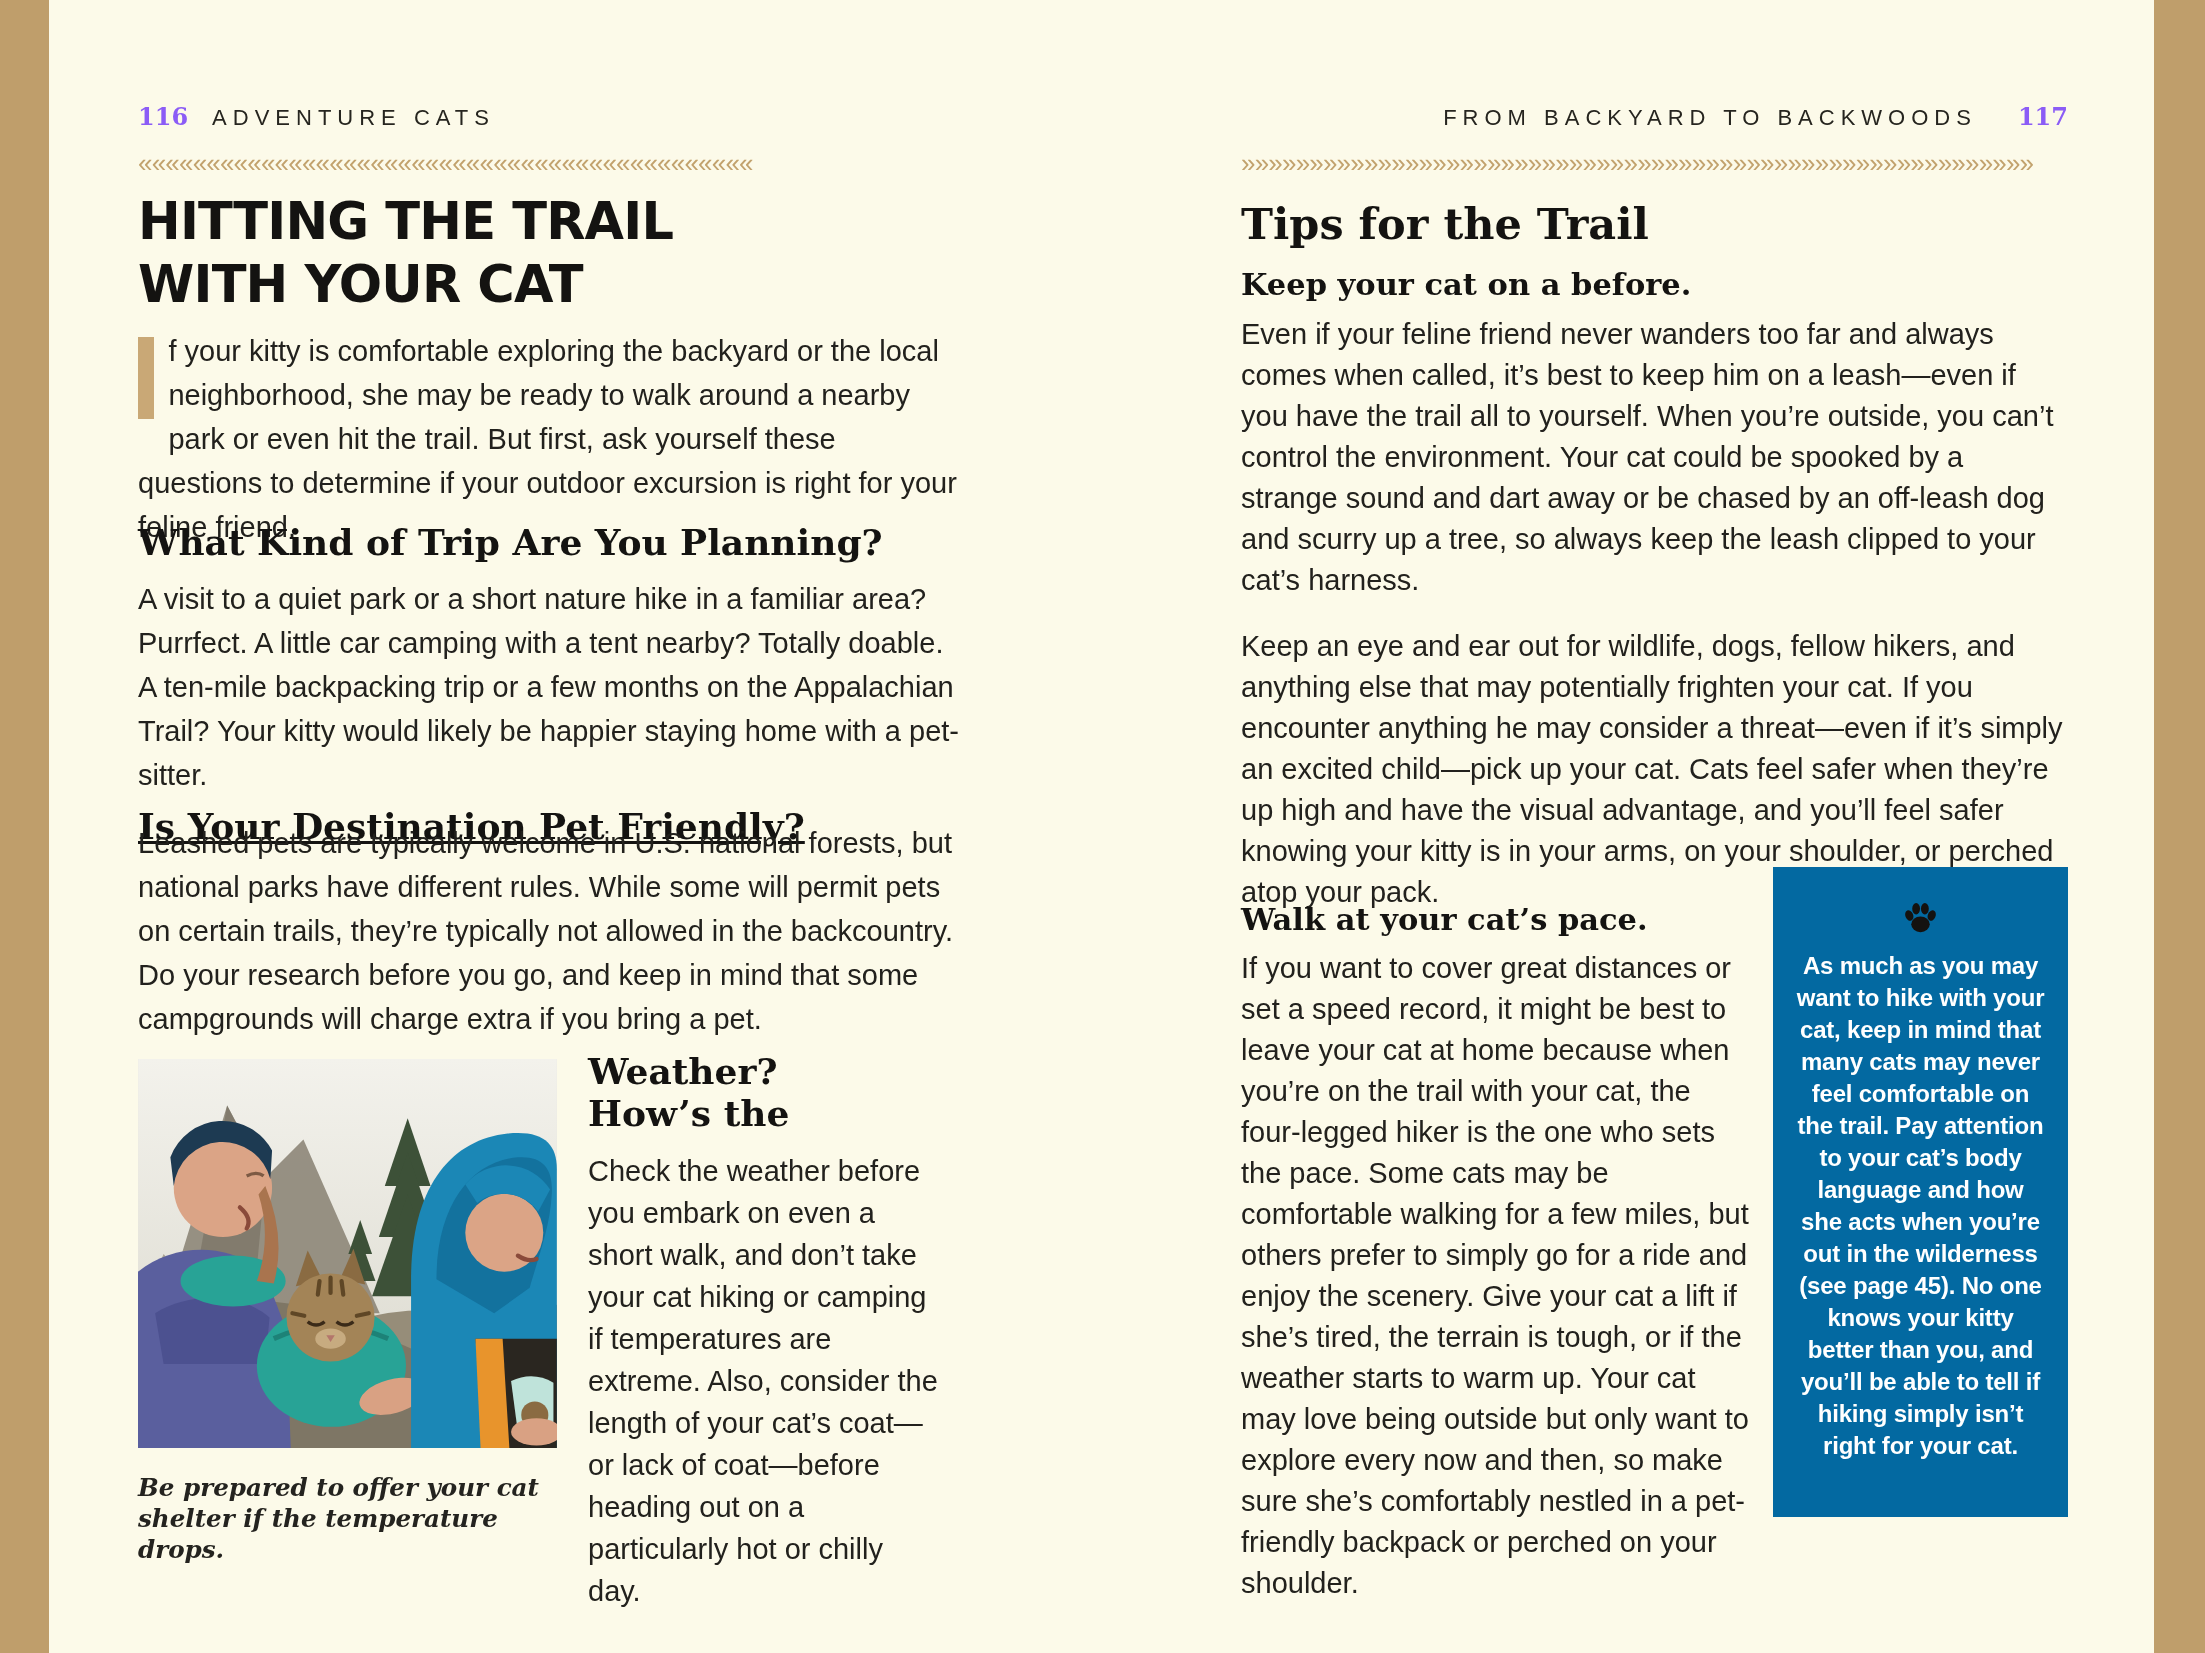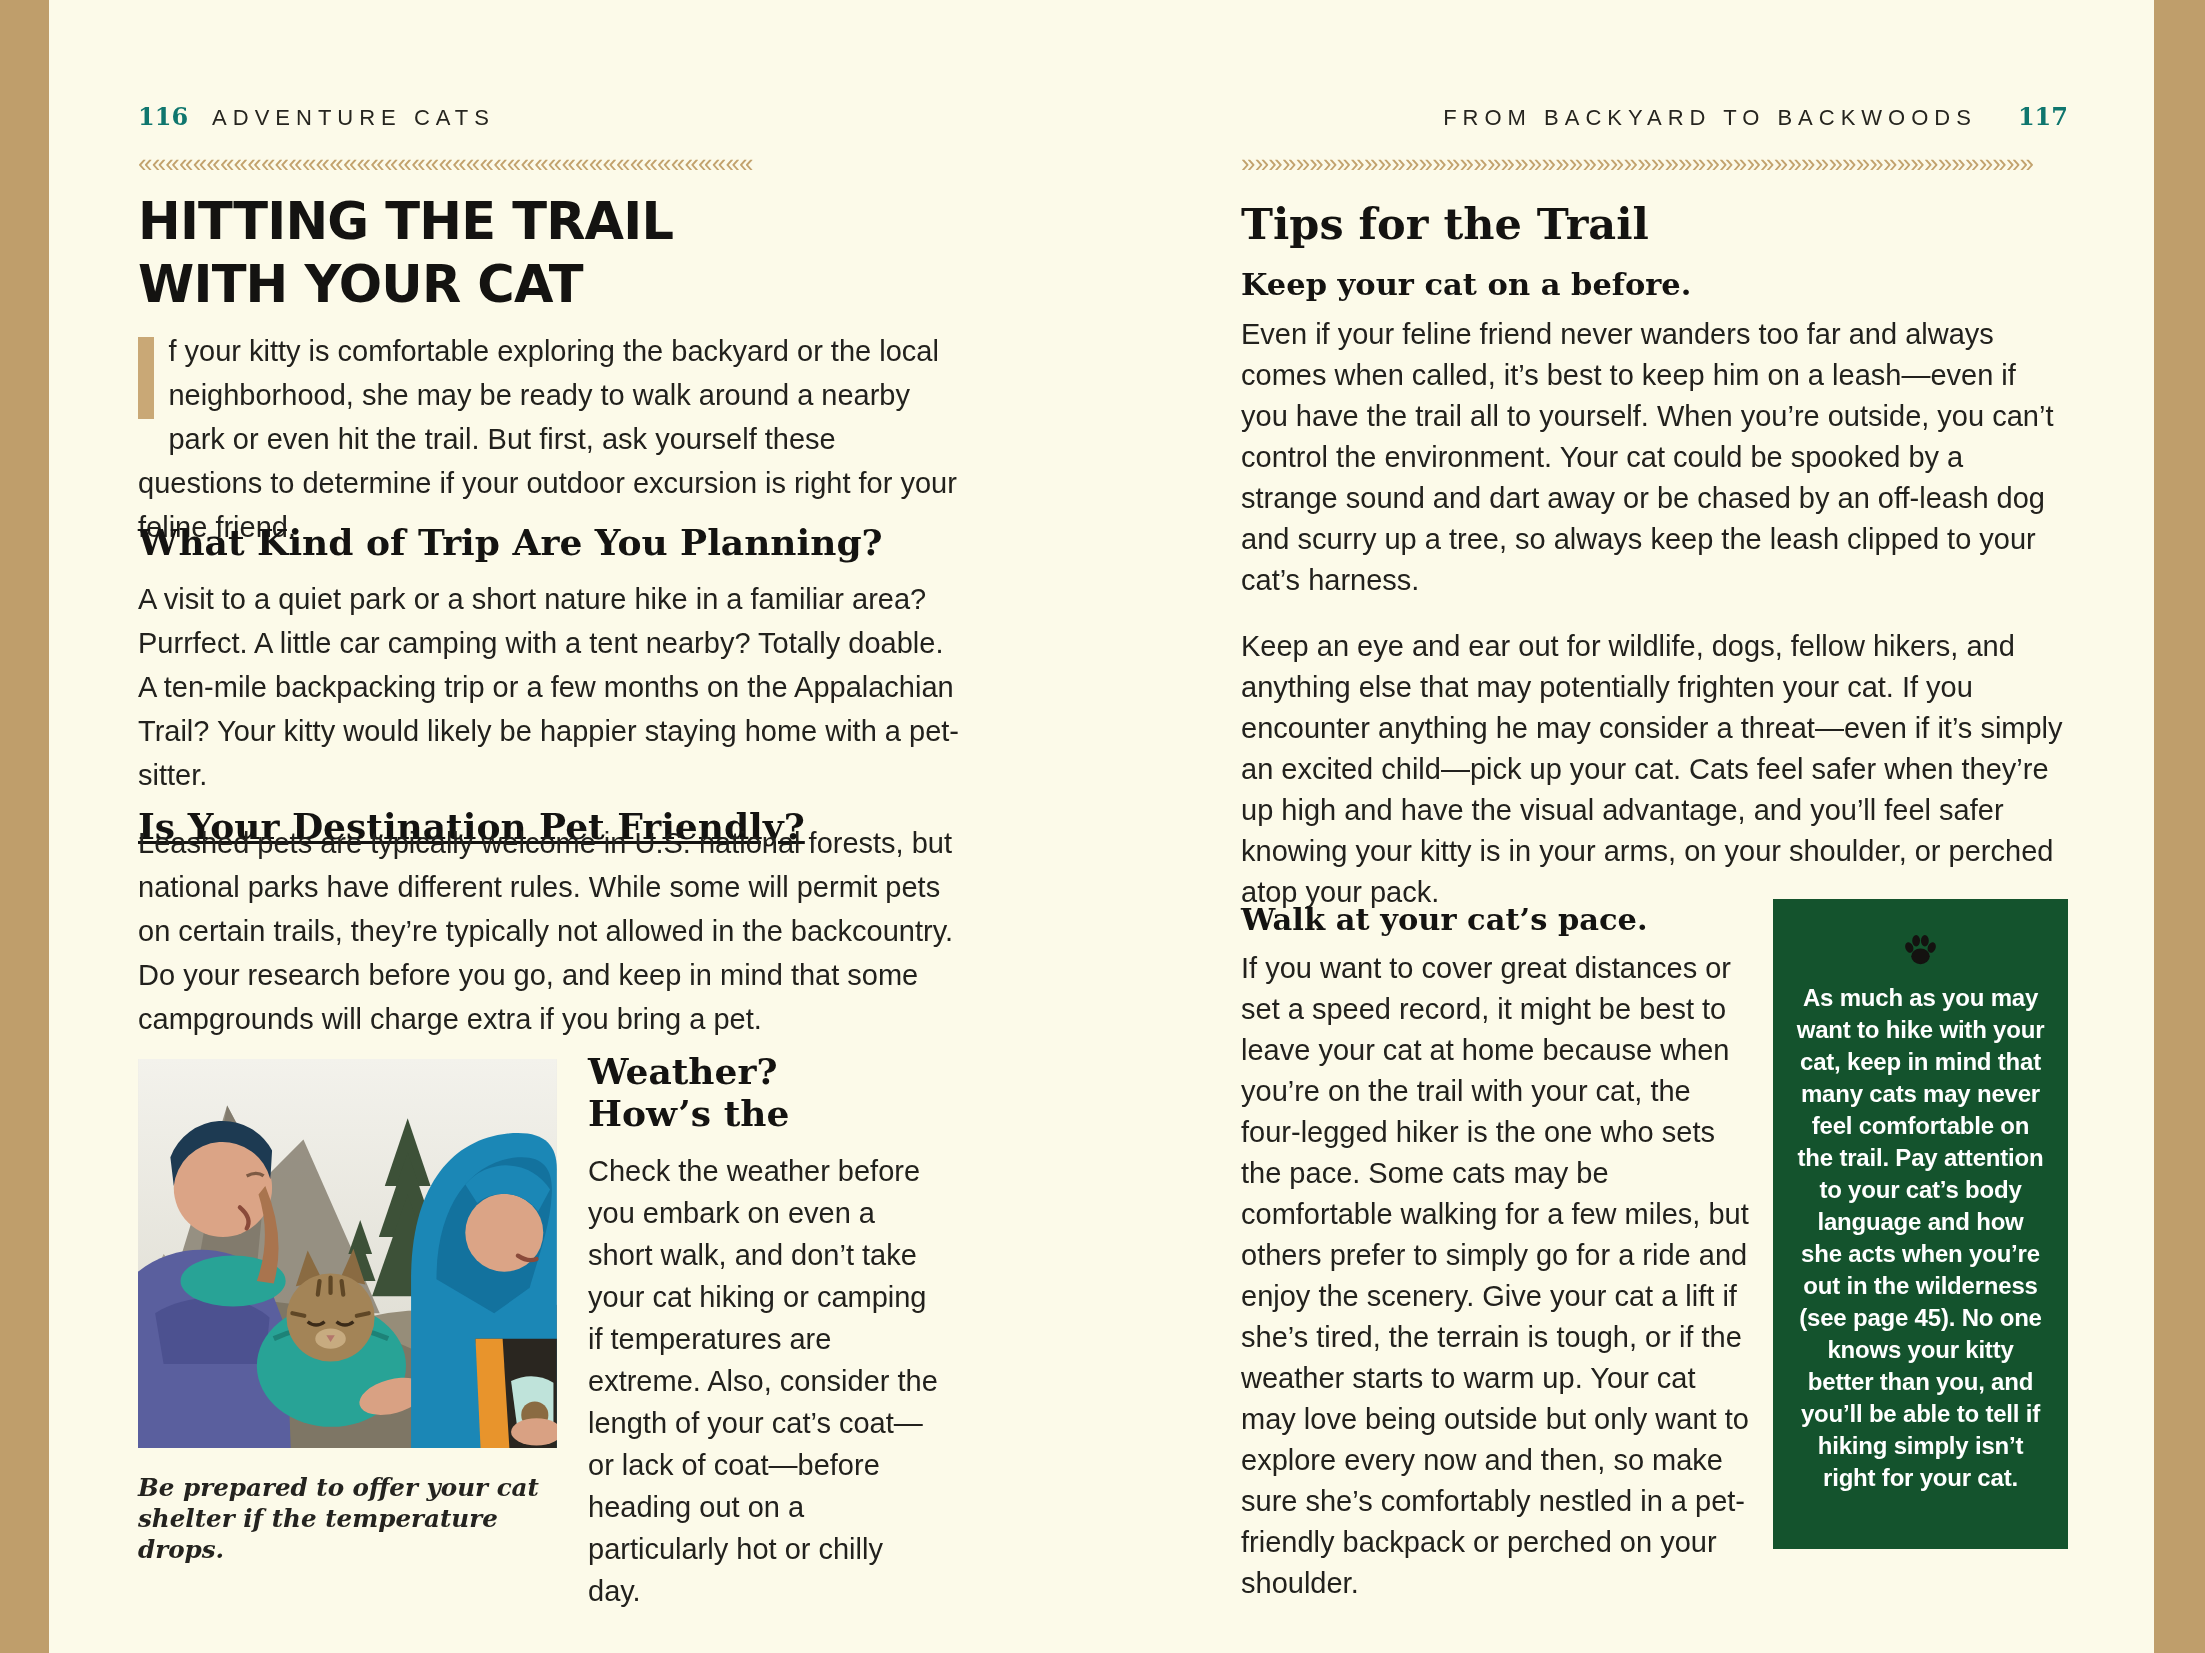--- a/index.html
+++ b/index.html
@@ -8,21 +8,21 @@
   .strip{position:absolute;top:0;height:1654px;background:#bf9e6b;}
   .strip-left{left:0;width:49px;}
   .strip-right{right:0;width:51px;}
   .page{position:absolute;top:0;width:827px;height:1654px;}
   .page-left{left:138px;}
   .page-right{left:1241px;}
   .abs{position:absolute;}
 
   .runhead{top:102px;display:flex;align-items:baseline;gap:24px;width:100%;}
   .runhead.right{justify-content:flex-end;gap:41px;}
-  .pagenum{font-family:"DejaVu Serif",serif;font-weight:700;font-size:24px;color:#0f766e;}
+  .pagenum{font-family:"DejaVu Serif",serif;font-weight:700;font-size:24px;color:#8b5cf6;}
   .rh-title{font-size:22px;letter-spacing:6px;font-weight:400;color:#26251f;white-space:nowrap;}
   .chevrons{top:146px;color:#c2a26d;font-size:26px;letter-spacing:-0.8px;white-space:nowrap;
             overflow:hidden;height:34px;line-height:34px;}
   .chevrons.l{left:0;width:643px;}
   .chevrons.r{left:0;width:827px;}
 
   .l-title{top:190px;left:0;width:827px;font-family:"DejaVu Sans",sans-serif;font-weight:700;
            font-size:51px;line-height:63px;letter-spacing:-0.8px;color:#141311;}
   .body{font-size:29px;color:#22211d;}
   .body.lh-l{line-height:44px;}
@@ -35,22 +35,22 @@
   .dropbar{float:left;width:16px;height:82px;background:#c9a876;margin:7.6px 14.4px 3.4px 0;
            color:transparent;overflow:hidden;font-size:8.5px;}
 
   figure{margin:0;}
   .photo{top:1059px;left:0;width:419px;height:389px;overflow:hidden;background:#e8e7df;}
   .caption{top:1472px;left:0;width:441px;font-family:"DejaVu Serif",serif;font-style:italic;
            font-size:24.6px;line-height:31px;color:#24231f;font-weight:bold;}
   .weather-head{top:1050px;left:450px;width:365px;}
   .weather-body{top:1150px;left:450px;width:351px;line-height:42px;}
 
-  .sidebar-box{top:867px;left:532px;width:295px;height:650px;background:#14532d;
-               box-sizing:border-box;padding:30.5px 22px 0 22px;text-align:center;color:#ffffff;margin-top:32px;}
+  .sidebar-box{top:867px;left:532px;width:295px;height:650px;background:#0369a1;
+               box-sizing:border-box;padding:30.5px 22px 0 22px;text-align:center;color:#ffffff;}
   .sidebar-text{font-weight:700;font-size:24px;line-height:32px;letter-spacing:-0.2px;}
   .paw{width:39px;height:39px;margin:0 auto 13.6px auto;display:block;}
 </style>
 </head>
 <body>
 
 <div class="canvas">
   <div class="strip strip-left"></div>
   <div class="strip strip-right"></div>
 

